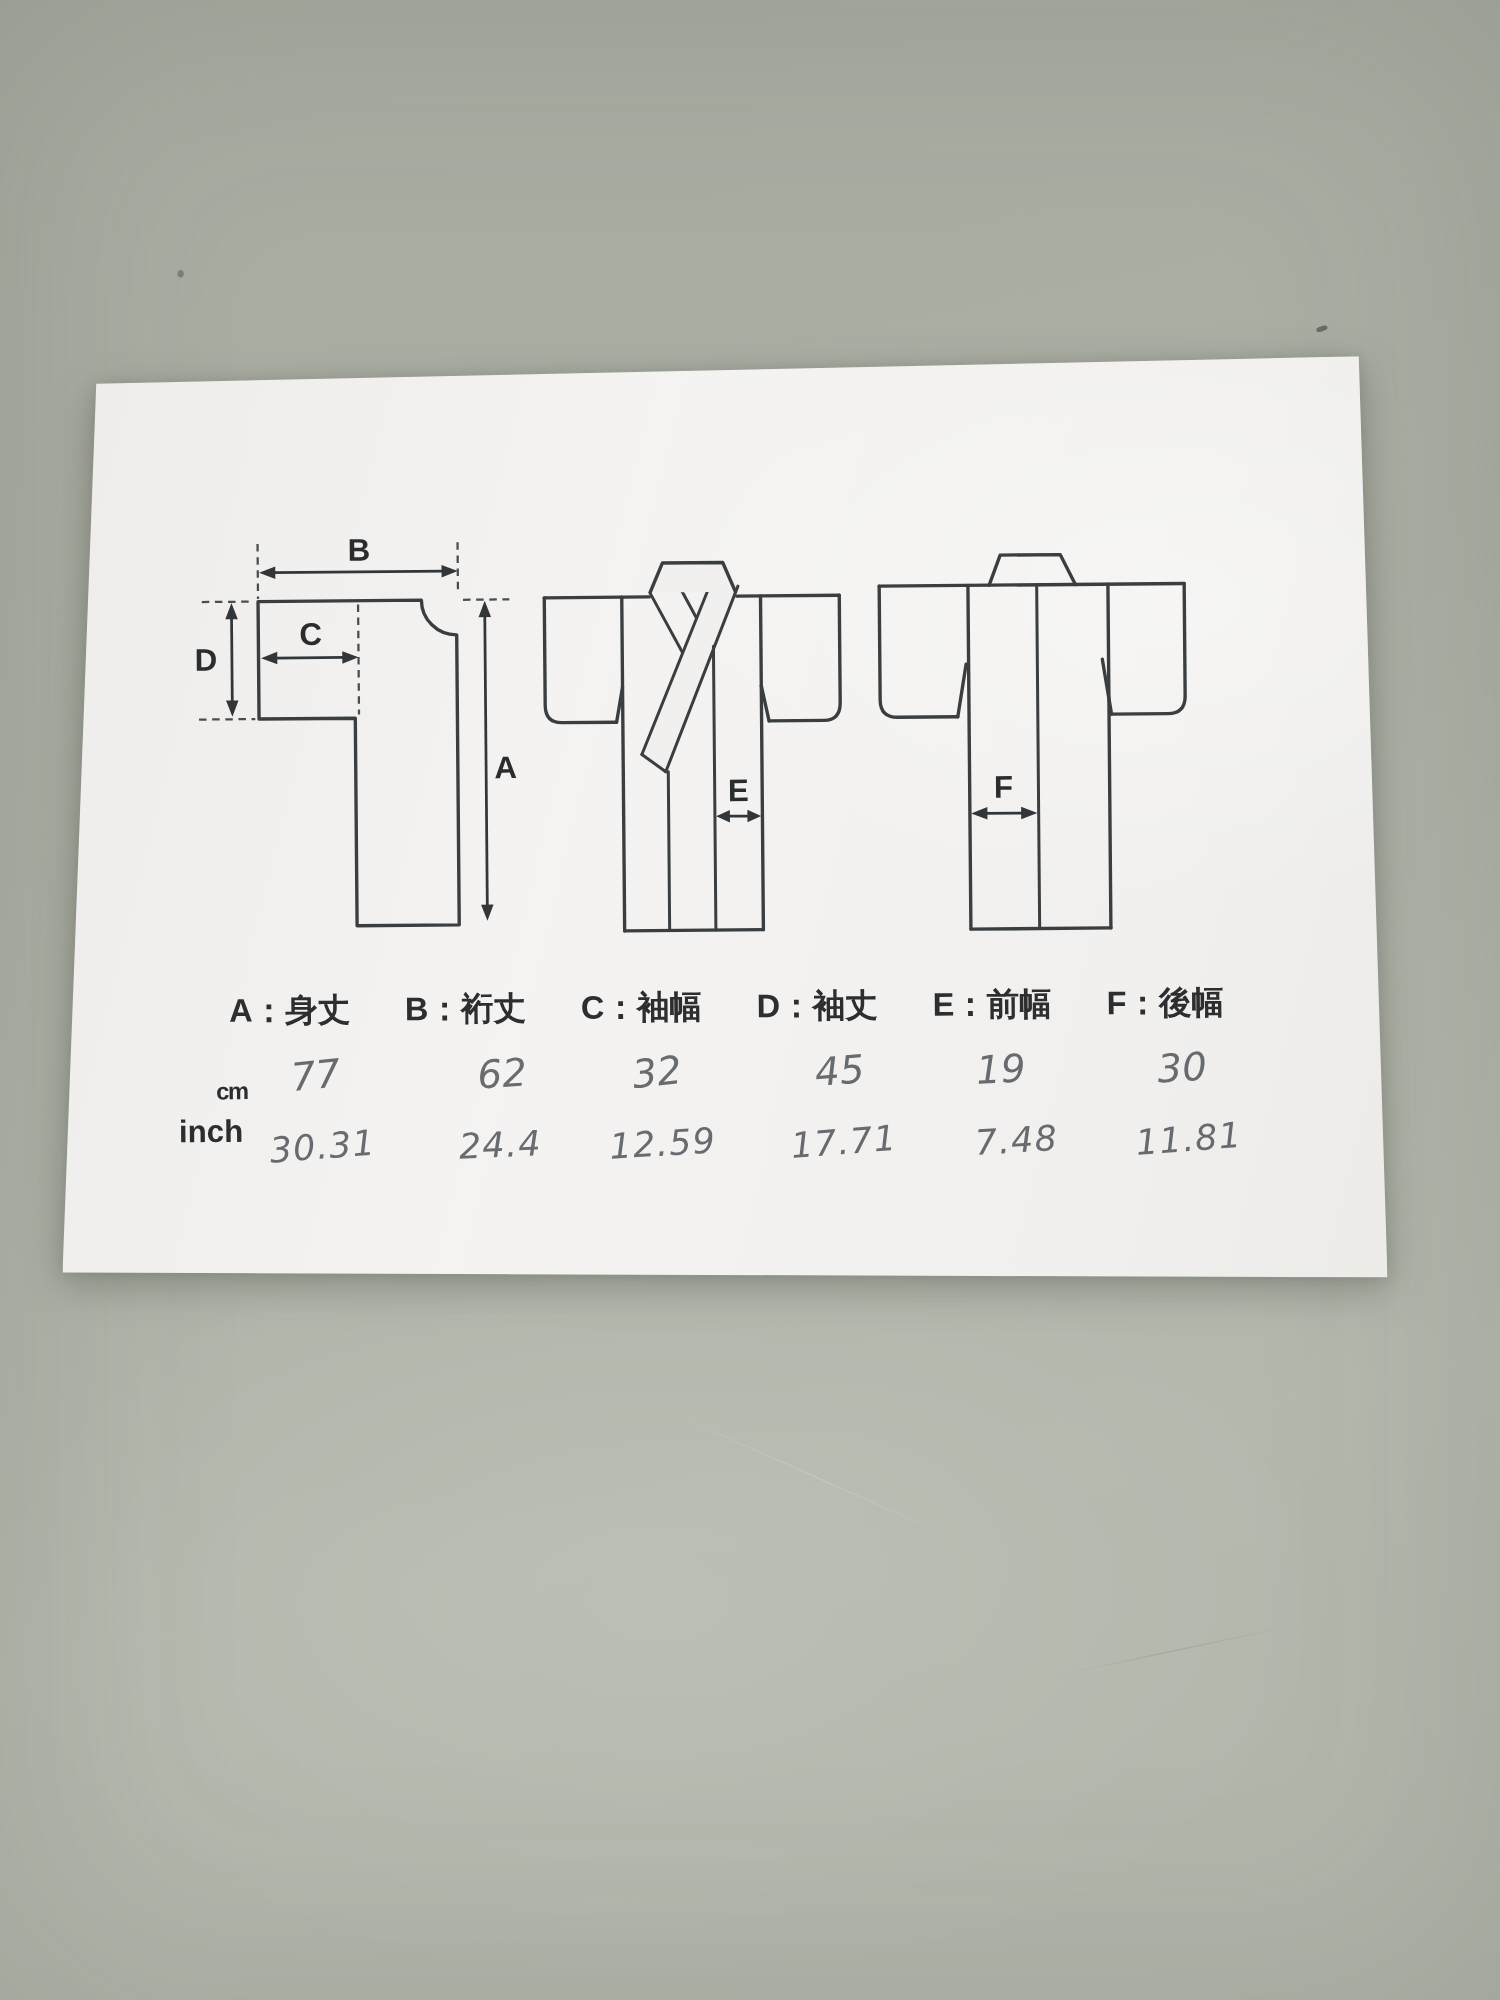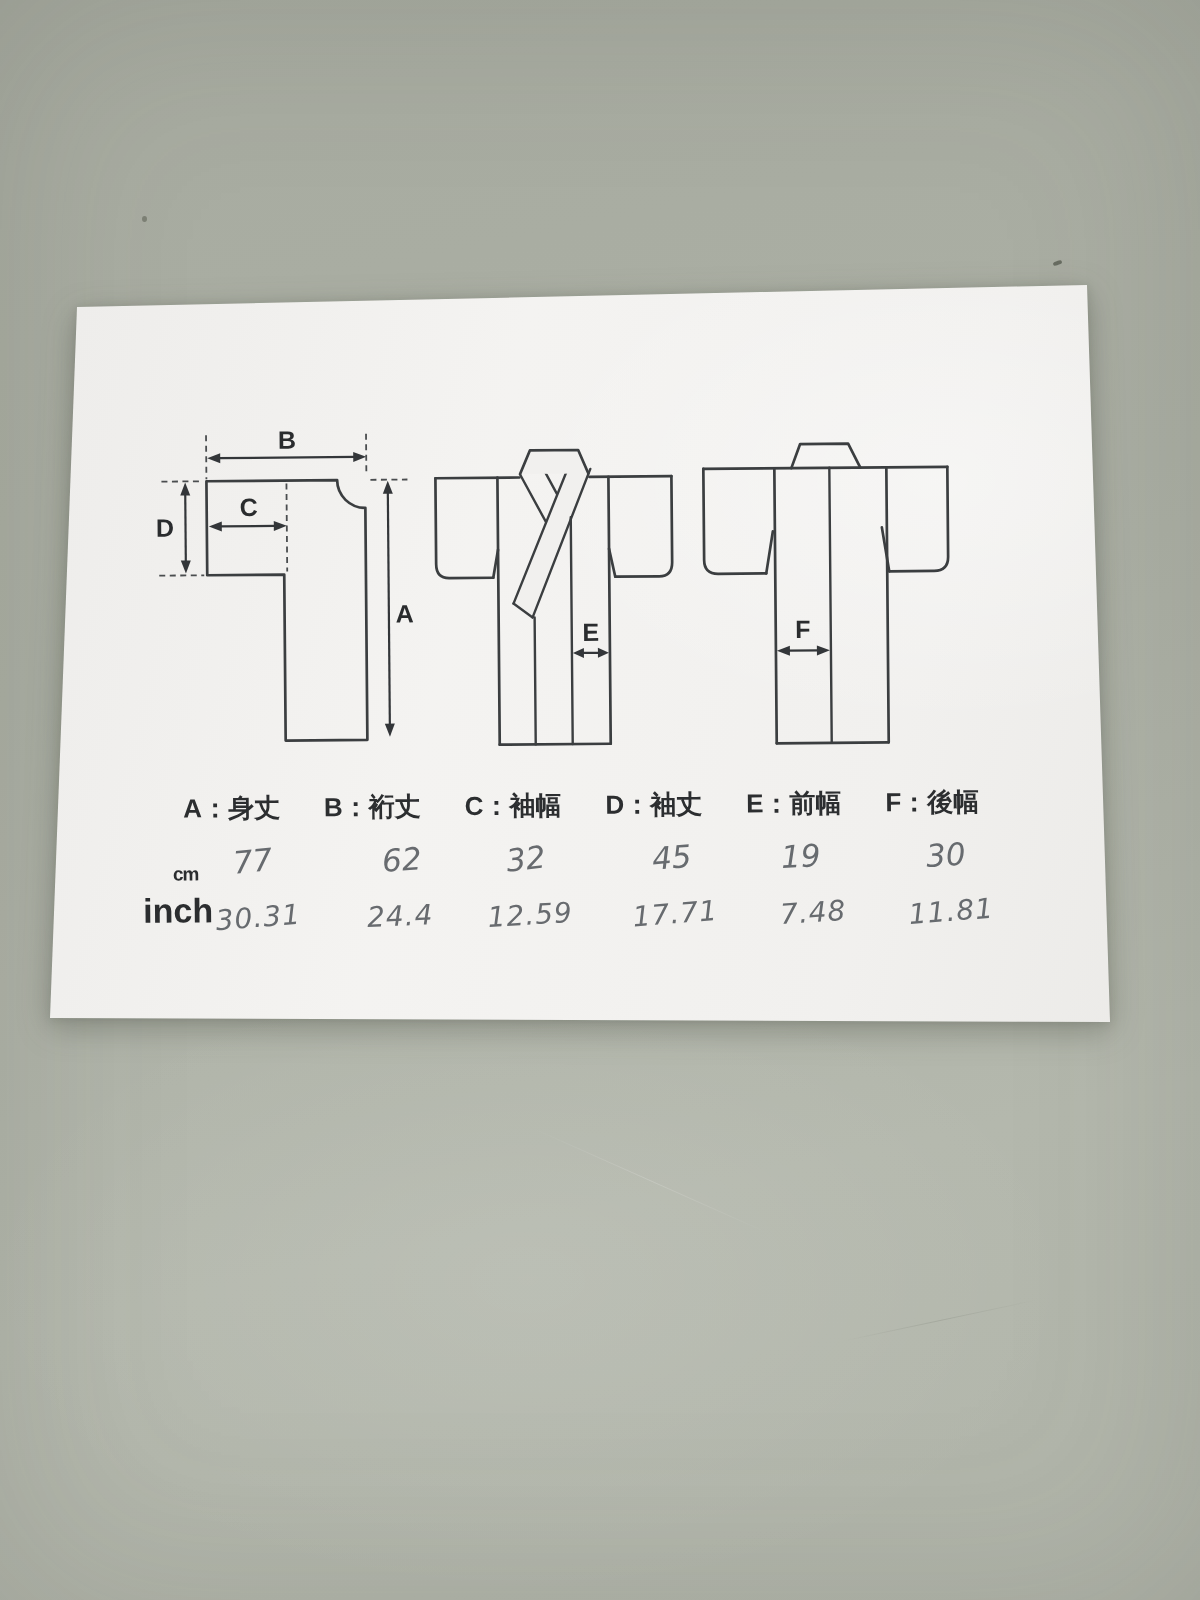--- a/index.html
+++ b/index.html
@@ -26,21 +26,21 @@
   .outline{fill:none;stroke:#3b3e40;stroke-width:2.7;stroke-linejoin:round;stroke-linecap:round;}
   .seam{fill:none;stroke:#3b3e40;stroke-width:2.4;stroke-linecap:round;}
   .guide{fill:none;stroke:#4a4d4f;stroke-width:1.8;stroke-dasharray:6 4.5;}
   .shaft{fill:none;stroke:#333639;stroke-width:2.2;}
   .head{fill:#333639;stroke:none;}
   .collar-fill{fill:#f1f0ee;stroke:none;}
   .dimletter{font-family:"Liberation Sans",sans-serif;font-weight:bold;font-size:25px;fill:#2a2c2e;}
   .legend-row{position:absolute;left:182px;top:788px;width:796px;display:flex;justify-content:space-between;
     font-weight:bold;font-size:26px;color:#2c2e30;white-space:nowrap;}
   .unit-cm{position:absolute;left:171px;top:860px;font-weight:bold;font-size:19px;letter-spacing:-1px;color:#2b2d2f;}
-  .unit-inch{position:absolute;left:141px;top:888px;font-weight:bold;font-size:34px;color:#2b2d2f;}
+  .unit-inch{position:absolute;left:141px;top:888px;font-weight:bold;font-size:25px;color:#2b2d2f;}
   .hw{position:absolute;font-family:"DejaVu Sans",sans-serif;font-style:italic;color:#595d62;
     transform:translateX(-50%) rotate(var(--r,-3deg));white-space:nowrap;opacity:.9;}
   .hw.cmv{font-size:31px;top:840px;}
   .hw.inv{font-size:28px;top:898px;letter-spacing:1px;}
 </style>
 </head>
 <body>
 
 <div class="stage">
   <div class="speck s1"></div>

